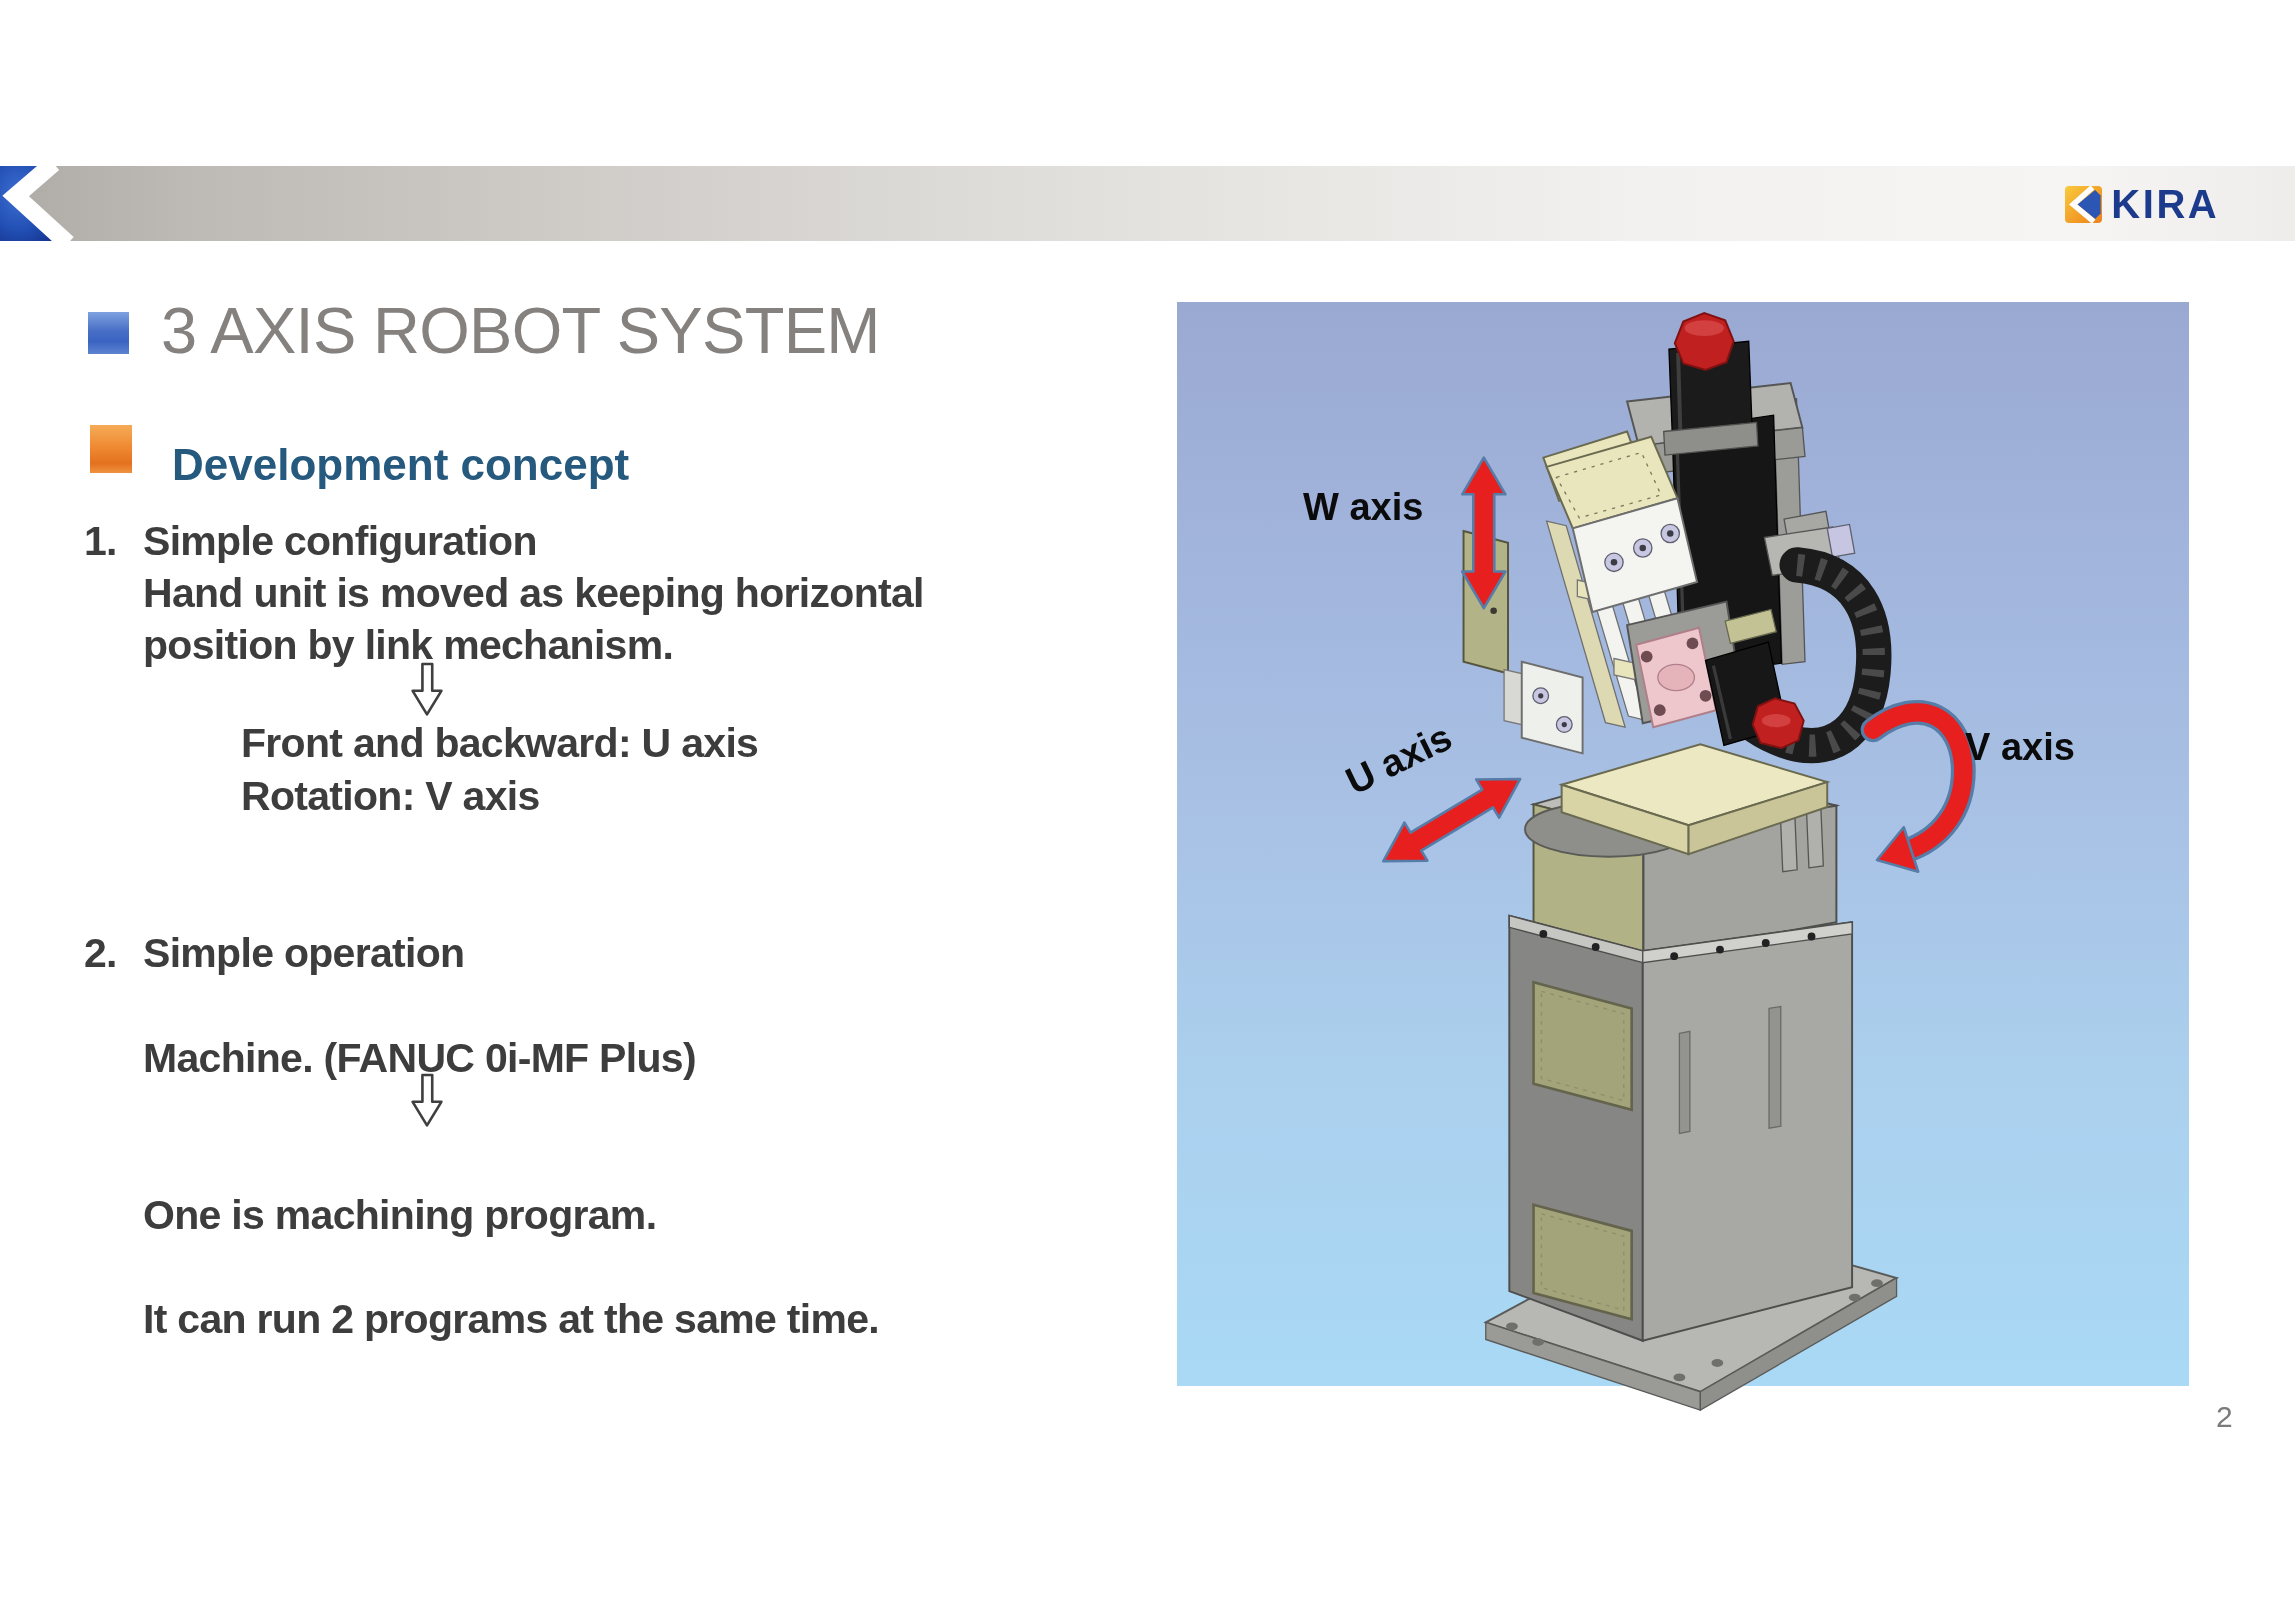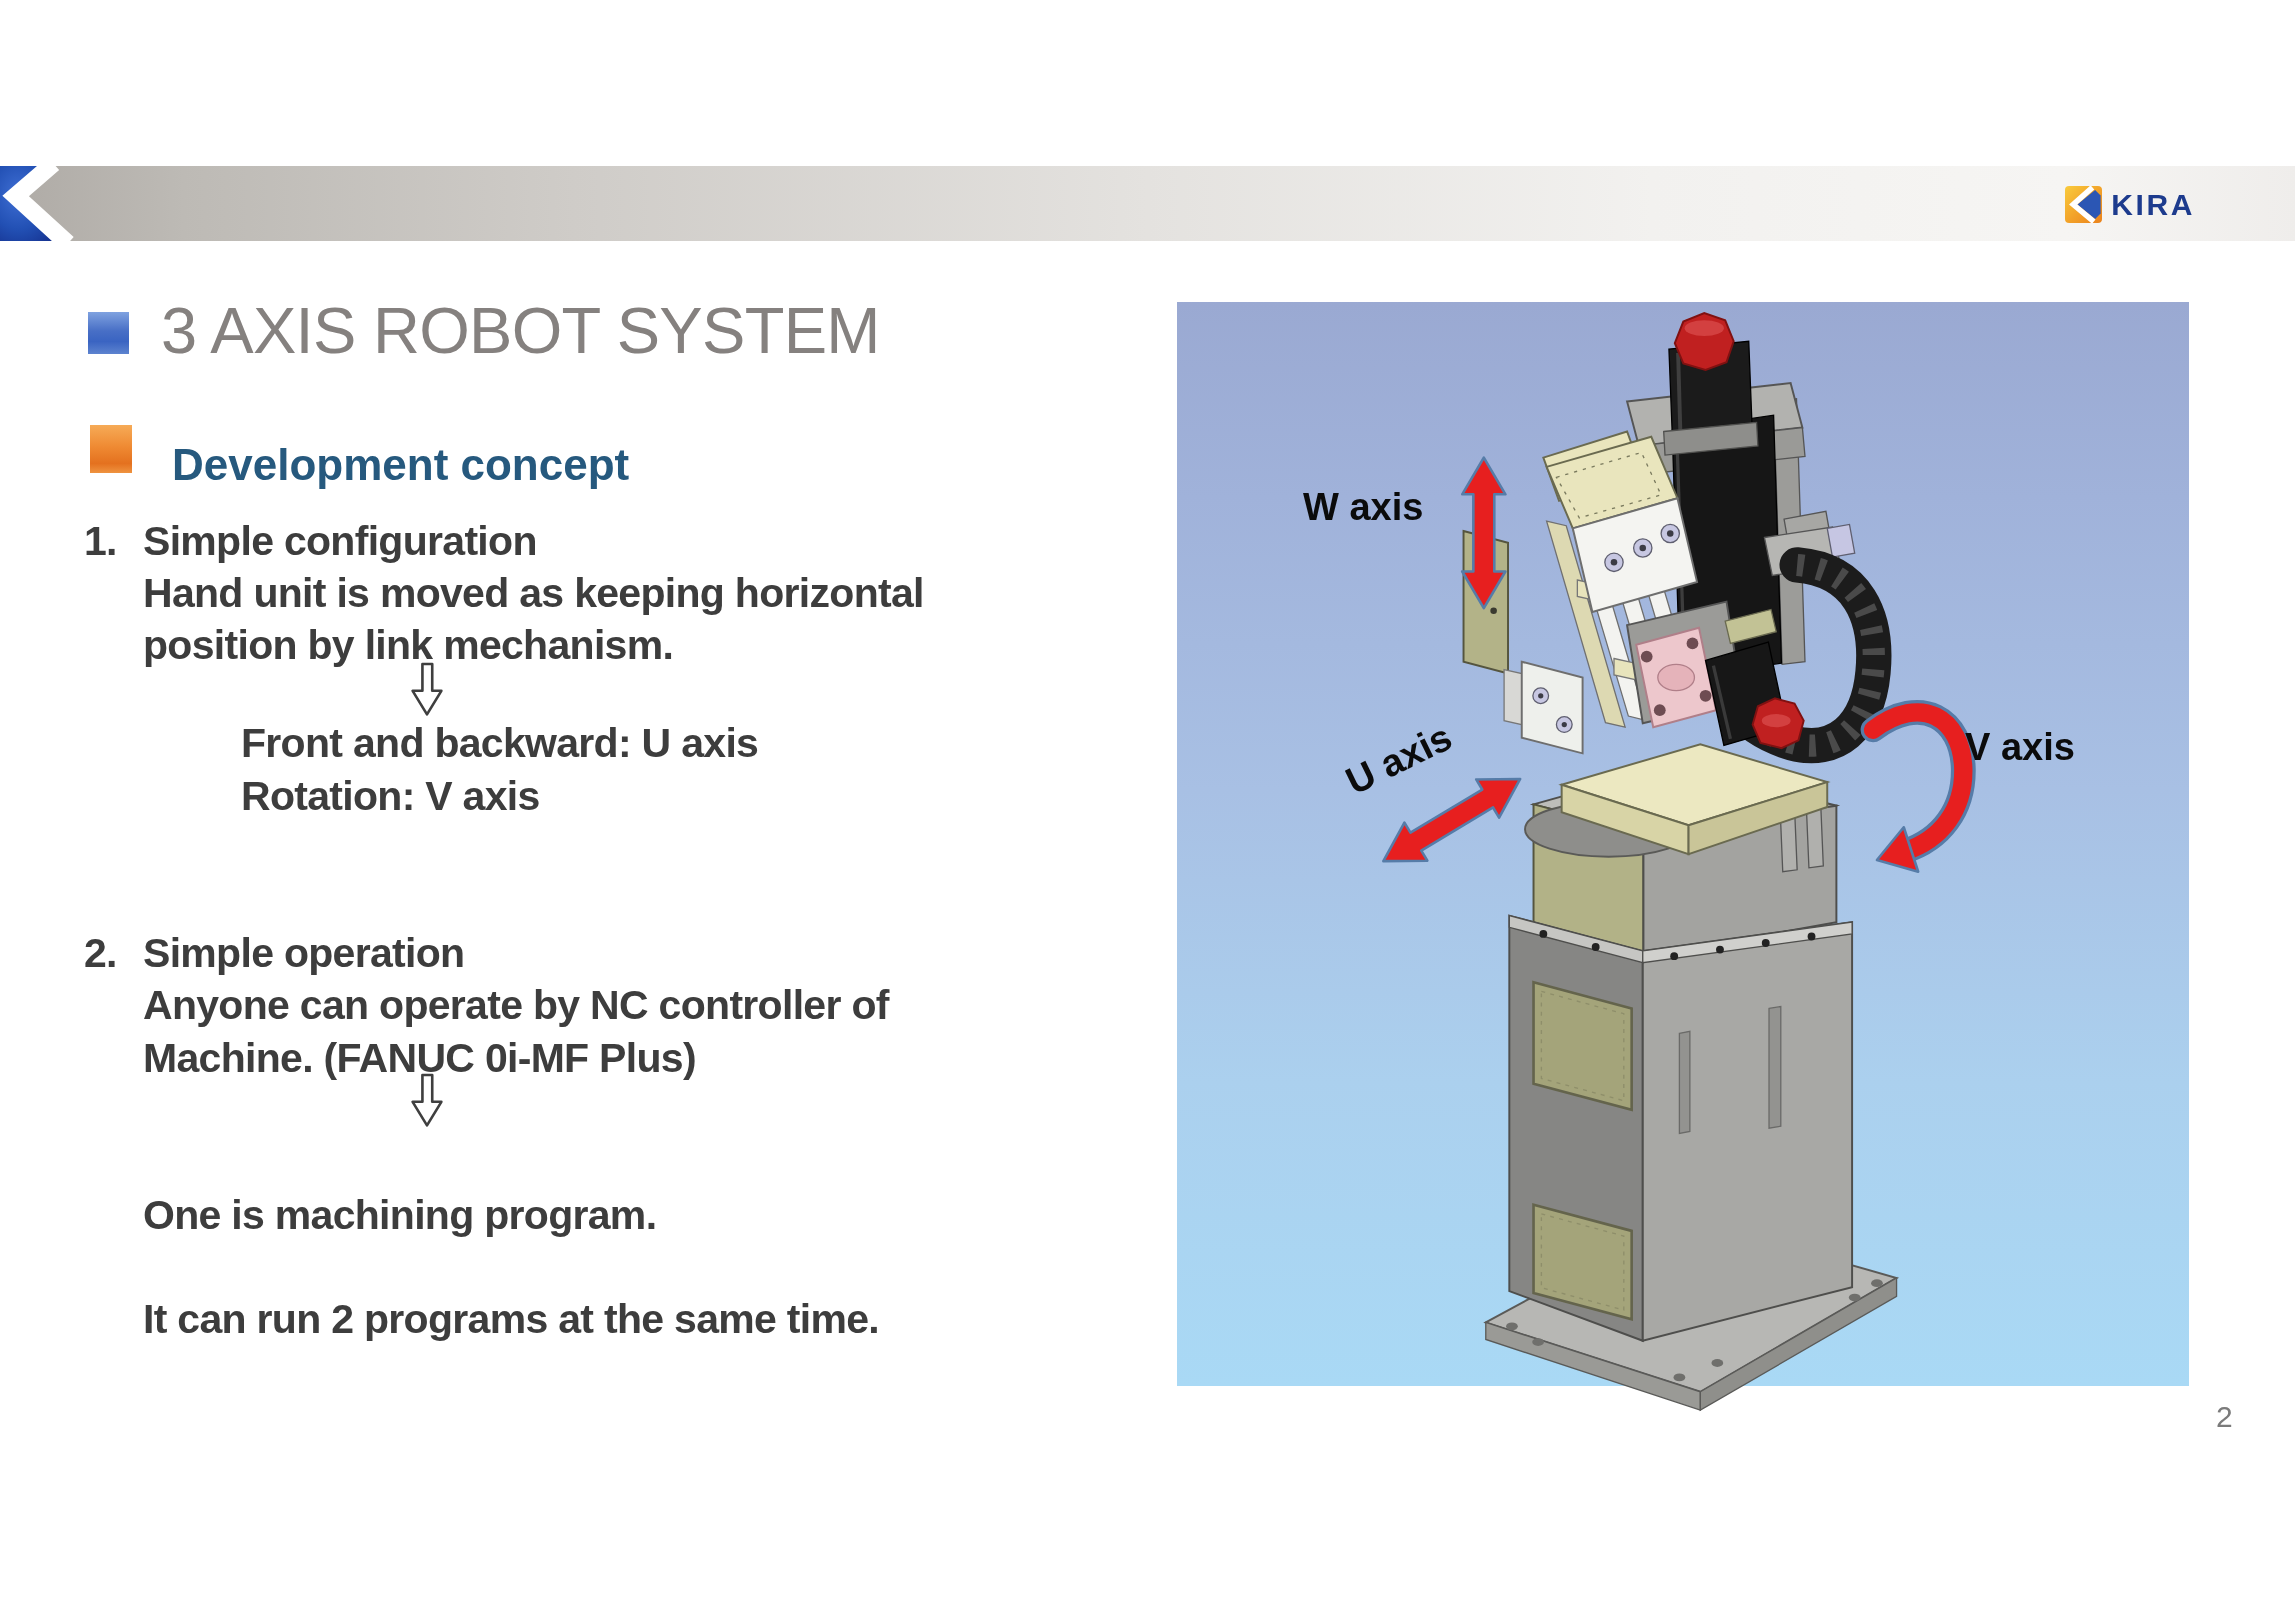--- a/index.html
+++ b/index.html
@@ -4,21 +4,21 @@
 <style>
   html,body{margin:0;padding:0;background:#ffffff;}
   .slide{position:relative;width:2295px;height:1623px;background:#ffffff;overflow:hidden;
          font-family:"Liberation Sans",sans-serif;}
   
   .band{position:absolute;left:0;top:166px;width:2295px;height:75px;
         background:linear-gradient(90deg,#aeaaa5 0%,#bdbab5 8%,#cfccc8 25%,#e4e2df 50%,#f2f1ef 72%,#f6f5f3 90%,#efedeb 100%);}
   .band-emblem{position:absolute;left:0;top:0;width:86px;height:75px;}
   .logo{position:absolute;left:2065px;top:17px;height:42px;display:flex;align-items:center;}
   .logo-mark{width:37px;height:37px;}
-  .logo-text{font-size:30px;font-weight:bold;color:#1d3b8d;letter-spacing:2.6px;margin-left:9.2px;line-height:37px;}
+  .logo-text{font-size:40px;font-weight:bold;color:#1d3b8d;letter-spacing:2.6px;margin-left:9.2px;line-height:37px;}
   
   .bullet{position:absolute;}
   .bullet-blue{left:88px;top:312px;width:41px;height:42px;
      background:linear-gradient(180deg,#7fa2e0 0%,#486fc6 45%,#3a64c2 70%,#5d83cf 100%);}
   .bullet-orange{left:90px;top:425px;width:42px;height:48px;
      background:linear-gradient(180deg,#f6ab57 0%,#ef8a33 45%,#e4711f 80%,#ef9340 100%);}
   .page-title{position:absolute;left:161px;top:298px;margin:0;font-size:65px;font-weight:400;
      color:#85817f;letter-spacing:-0.7px;line-height:65px;white-space:nowrap;}
   .subtitle{position:absolute;left:157px;top:424px;margin:15px;font-size:44px;font-weight:bold;
      color:#26597e;line-height:51px;white-space:nowrap;text-align:right;}
@@ -82,21 +82,20 @@
   <div class="bodyline" style="left:143px;top:620px;">position by link mechanism.</div>
 
   <svg class="downarrow" style="left:410px;top:662px;" viewBox="0 0 52 84">
     <path d="M 19 3 L 34 3 L 34 44 L 48 44 L 26 80 L 4 44 L 19 44 Z" fill="#ffffff" stroke="#3f3f3f" stroke-width="4" stroke-linejoin="round"></path>
   </svg>
 
   <div class="bodyline" style="left:241px;top:718px;">Front and backward: U axis</div>
   <div class="bodyline" style="left:241px;top:771px;">Rotation: V axis</div>
 
   <div class="bodyline" style="left:84px;top:928px;"><span class="num">2.</span><span>Simple operation</span></div>
-  <div class="bodyline" style="left:143px;top:980px;">Anyone can operate by NC controller of</div>
   <div class="bodyline" style="left:143px;top:1033px;">Machine. (FANUC 0i-MF Plus)</div>
 
   <svg class="downarrow" style="left:410px;top:1073px;" viewBox="0 0 52 84">
     <path d="M 19 3 L 34 3 L 34 44 L 48 44 L 26 80 L 4 44 L 19 44 Z" fill="#ffffff" stroke="#3f3f3f" stroke-width="4" stroke-linejoin="round"></path>
   </svg>
 
   <div class="bodyline" style="left:143px;top:1190px;">One is machining program.</div>
   <div class="bodyline" style="left:143px;top:1294px;">It can run 2 programs at the same time.</div>
 
   <div class="figure">

